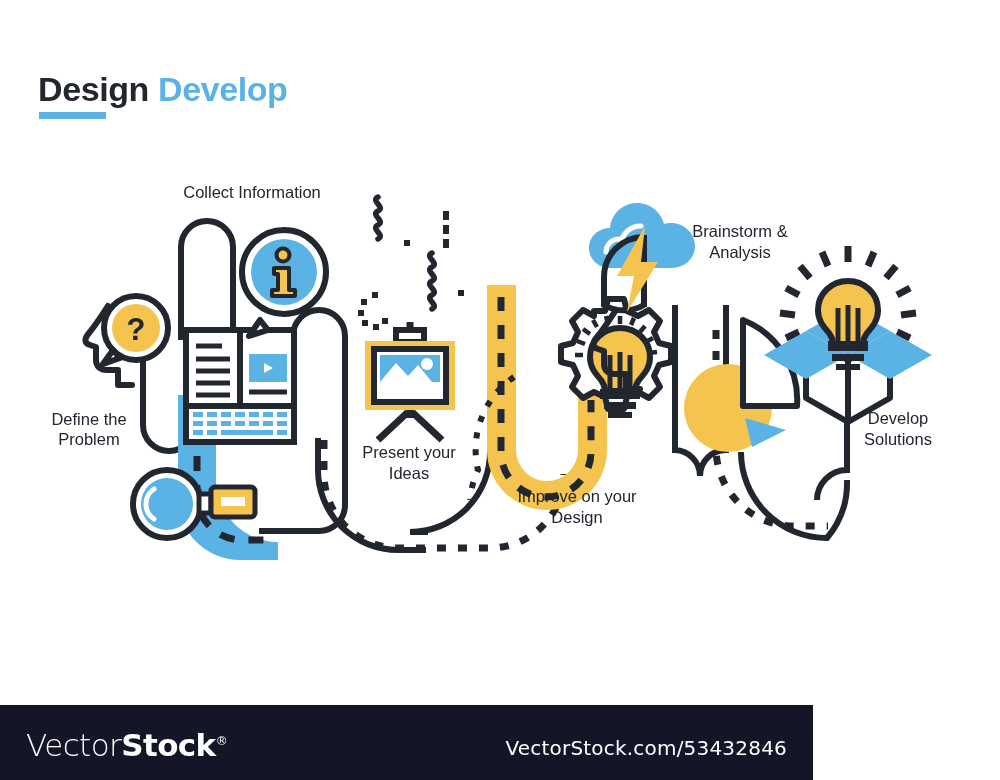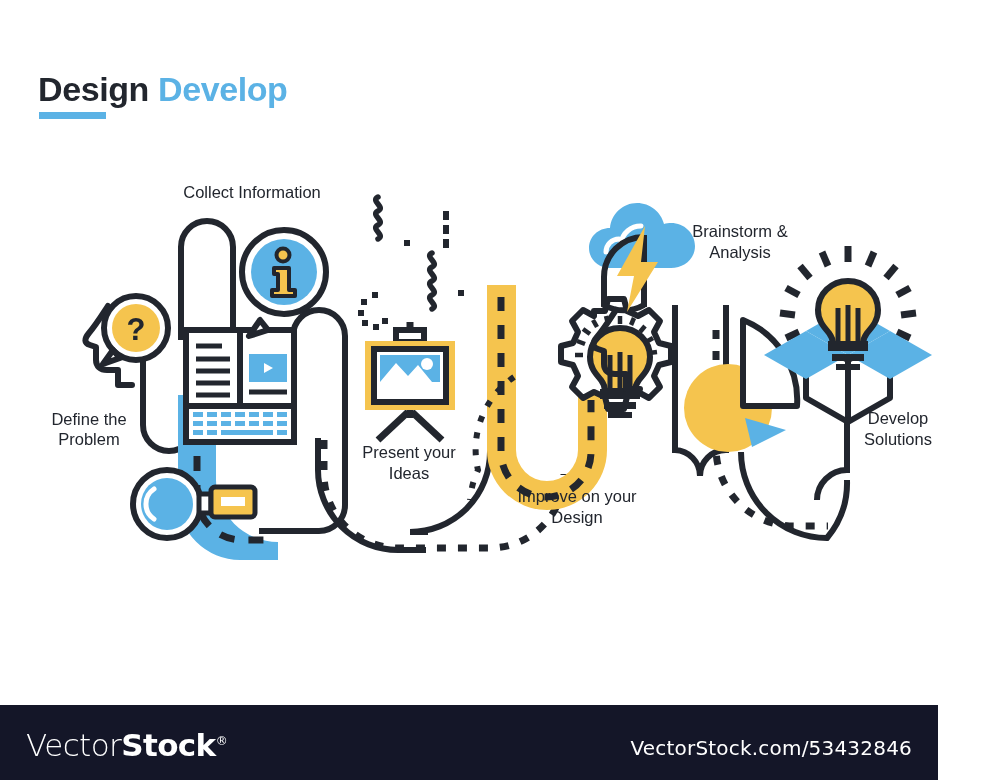--- a/index.html
+++ b/index.html
@@ -47,21 +47,21 @@
     left: 39px;
     top: 112px;
     width: 67px;
     height: 7px;
     background: #5bb2e5;
   }
   .footer {
     position: absolute;
     left: 0;
     top: 705px;
-    width: 938px;
+    width: 813px;
     height: 75px;
     background: #141628;
   }
   .vs-logo {
     position: absolute;
     left: 26px;
     top: 22px;
     color: #ffffff;
     font-size: 31px;
     letter-spacing: -0.6px;

